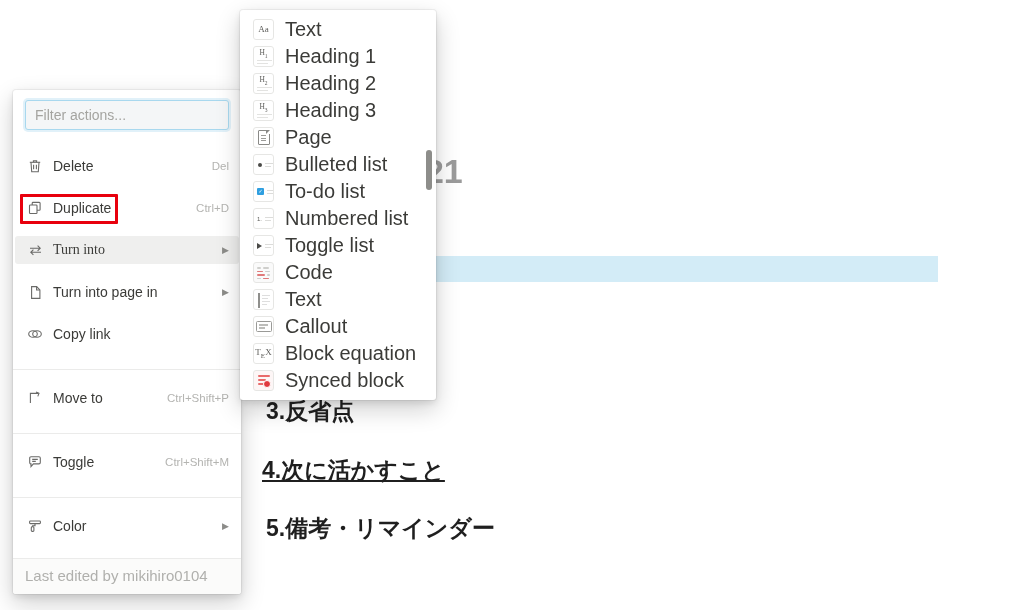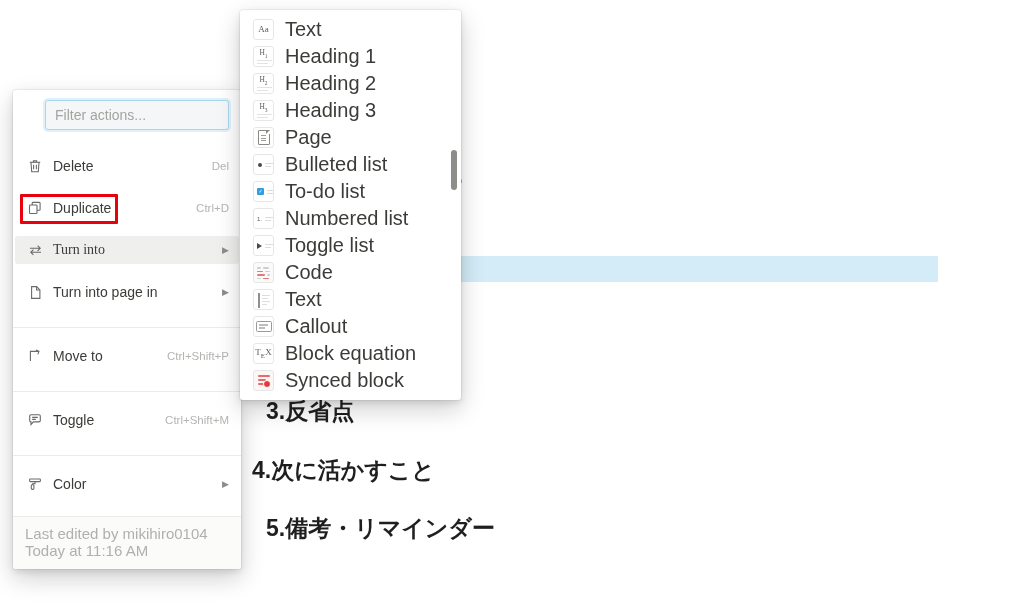--- a/index.html
+++ b/index.html
@@ -66,21 +66,20 @@
 
   
   #action-menu {
     left: 13px;
     top: 90px;
     width: 228px;
     padding: 0;
   }
   .filter-wrap {
     padding: 10px 12px 8px 12px;
-    margin-left: 20px;
   }
   .filter-input {
     width: 100%;
     box-sizing: border-box;
     height: 30px;
     border: 1px solid #a8d8ee;
     border-radius: 3px;
     background: #f4f6f7;
     box-shadow: 0 0 0 2px rgba(168,216,238,0.35);
     font-family: "Liberation Sans", sans-serif;
@@ -164,21 +163,21 @@
     border-radius: 1px;
     box-sizing: border-box;
     pointer-events: none;
     z-index: 40;
   }
 
   
   #block-submenu {
     left: 240px;
     top: 10px;
-    width: 221px;
+    width: 196px;
     padding: 6px 0 6px 0;
     overflow: hidden;
   }
   .sub-item {
     display: flex;
     align-items: center;
     height: 27px;
     padding: 0 8px 0 11px;
     margin: 0 2px;
     border-radius: 3px;
@@ -325,21 +324,21 @@
   <div class="doc-h" style="left:390px; top:222px;">こと</div>
 
   <div class="selection-highlight"></div>
 
   <div class="doc-h" style="left:390px; top:308px;">こと</div>
 
   <div class="doc-sub" style="left:400px; top:345px;">ト</div>
 
   <div class="doc-h" style="left:266px; top:396px;text-align:center;">3.反省点</div>
 
-  <div class="doc-h" style="left:252px; top:455px;">4.次に活かすこと</div>
+  <div class="doc-h" style="left:262px; top:455px;text-decoration:underline;">4.次に活かすこと</div>
 
   <div class="doc-h" style="left:266px; top:513px;">5.備考・リマインダー</div>
 </div>
 
 <div class="popup" id="action-menu">
 
   <div class="filter-wrap">
     <input class="filter-input" type="text" autofocus="" placeholder="Filter actions..." style="">
   </div>
 
@@ -384,20 +383,29 @@
       <span class="mi-icon">
         <svg width="13" height="15" viewBox="0 0 13 15" fill="none" stroke="currentColor" stroke-width="1.1">
           <path d="M2.6 1.6h5l3.3 3.3v8.5h-8.3z"></path>
           <path d="M7.6 1.6v3.4h3.3"></path>
         </svg>
       </span>
       <span class="mi-label">Turn into page in</span>
       <span class="mi-arrow">▶</span>
     </div>
 
+    <div class="menu-item">
+      <span class="mi-icon">
+        <svg width="16" height="14" viewBox="0 0 16 14" fill="none" stroke="currentColor" stroke-width="1.1">
+          <ellipse cx="6" cy="7" rx="4.3" ry="3.3"></ellipse>
+          <ellipse cx="10" cy="7" rx="4.3" ry="3.3"></ellipse>
+        </svg>
+      </span>
+      <span class="mi-label">Copy link</span>
+    </div>
   </div>
 
   <div class="menu-divider"></div>
 
   <div class="menu-section">
     <div class="menu-item">
       <span class="mi-icon">
         <svg width="14" height="14" viewBox="0 0 14 14" fill="none" stroke="currentColor" stroke-width="1.1">
           <path d="M2.4 12V2.4h8"></path>
           <path d="M8 1l3 1.4L9.8 5.4"></path>
@@ -434,21 +442,20 @@
           <rect x="3.3" y="7.8" width="2.6" height="4.6" rx="0.9"></rect>
         </svg>
       </span>
       <span class="mi-label">Color</span>
       <span class="mi-arrow">▶</span>
     </div>
   </div>
 
   <div class="menu-footer">
     <div>Last edited by mikihiro0104</div>
-    <div>Today at 11:16 AM</div>
   </div>
 </div>
 
 <div id="turn-into-annotation"></div>
 
 <div class="popup" id="block-submenu">
 
   <div class="sub-item">
     <span class="chip t-aa">
       <span class="glyph">Aa</span>

